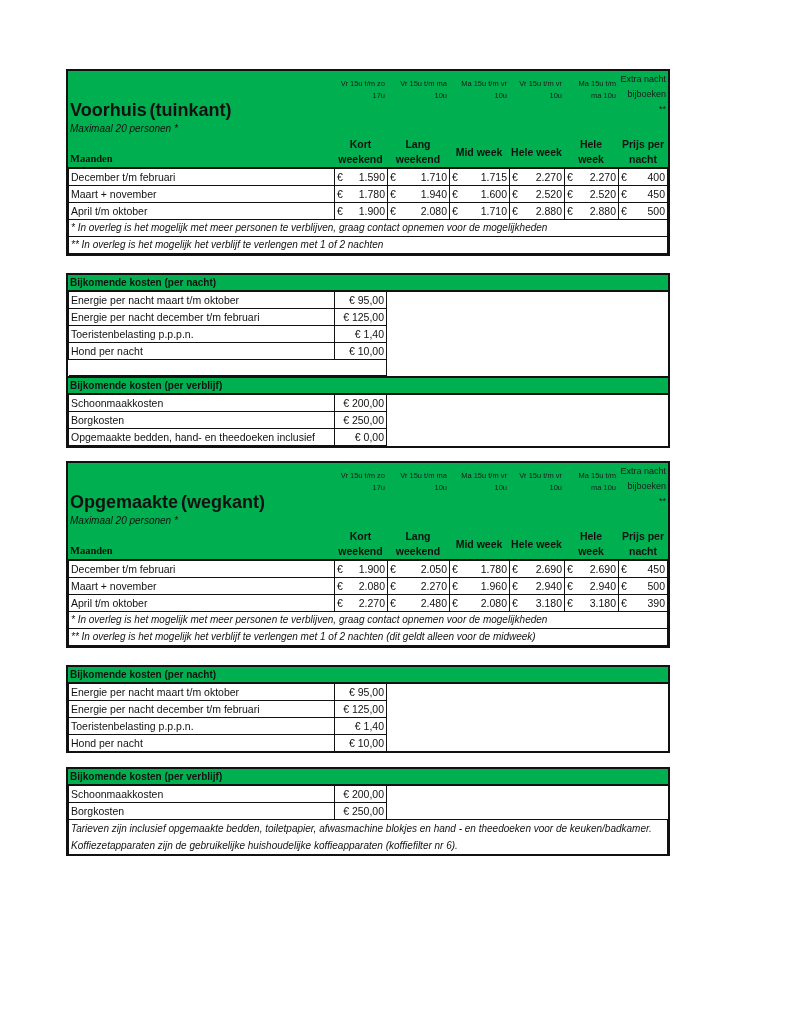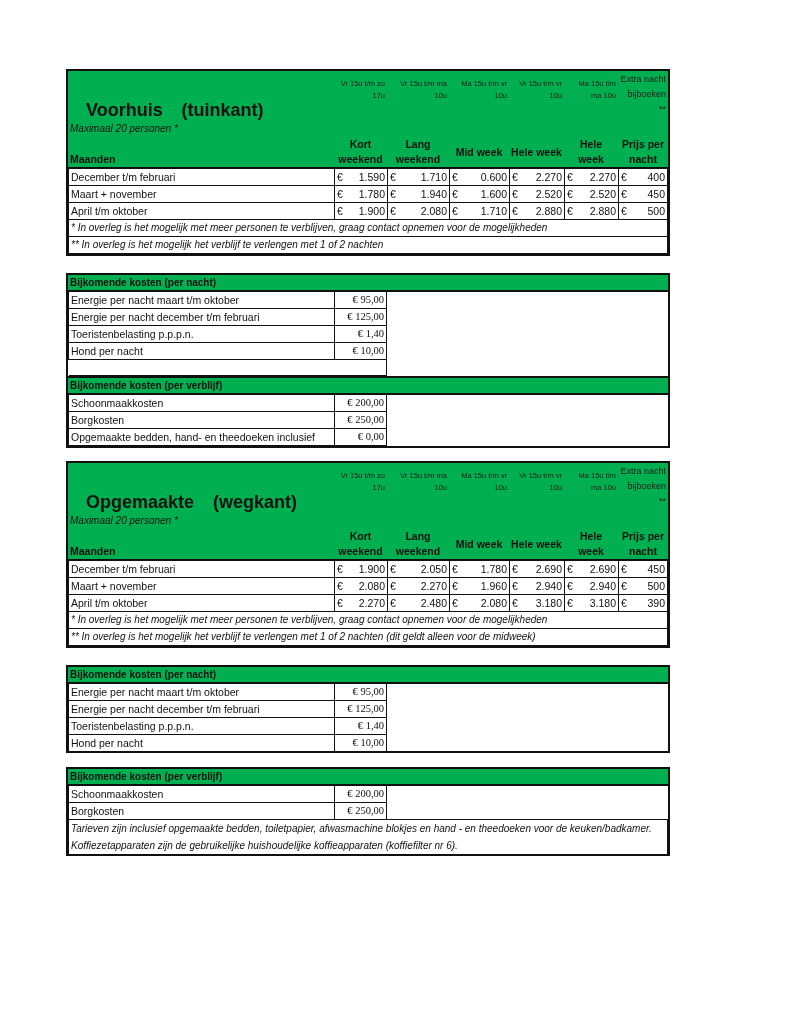--- a/index.html
+++ b/index.html
@@ -2,31 +2,31 @@
 <html><head>
 <meta charset="utf-8">
 <style>
   html, body { margin:0; padding:0; background:#ffffff; }
   body { width:791px; height:1024px; position:relative; font-family:"Liberation Sans", sans-serif; color:#111; }
   .blk { position:absolute; left:66px; width:604px; border:2px solid #111; box-sizing:border-box; background:#fff; }
   .green { background:#00b050; }
   table { border-collapse:collapse; width:100%; table-layout:fixed; }
   td { padding:0 2px; font-size:10.5px; height:16px; line-height:16px; white-space:nowrap; overflow:hidden; }
   .hdr td { border:none; }
-  .title { font-size:18px; font-weight:bold; line-height:22px;margin-left:16px; }
+  .title { font-size:18px; font-weight:bold; line-height:22px; }
   .max { font-size:10px;font-style:italic; }
-  .maanden { font-weight:bold; font-size:10.5px; }
+  .maanden { font-weight:bold; font-size:10.5px;font-family:Liberation Serif, serif; }
   .time { font-size:7.5px; text-align:right; line-height:12px; color:#1b1b1b; white-space:normal; }
   .colh { font-size:10.5px; font-weight:bold; text-align:center; line-height:15px; white-space:normal; }
   .grid td { border:1px solid #111; }
   .eur { display:flex; justify-content:space-between; }
   .note { font-style:italic; font-size:10px; }
   .note2 { font-style:italic; font-size:10px; white-space:normal; line-height:17px; }
   .sechdr td { background:#00b050; font-weight:bold; font-size:10px; border-bottom:2px solid #111; height:15px; line-height:15px; }
-  .amt { text-align:right;font-family:Liberation Serif, serif; }
+  .amt { text-align:right; }
 </style>
 </head>
 <body>
 
 <div class="blk" style="top:69px;">
   <table class="green hdr">
     <colgroup>
         <col style="width:266px">
         <col style="width:53px">
         <col style="width:62px">
@@ -87,21 +87,21 @@
           </td>
       <td>
             <div class="eur">
               <span>€</span>
               <span>1.710</span>
             </div>
           </td>
       <td>
             <div class="eur">
               <span>€</span>
-              <span>0.600</span>
+              <span>1.715</span>
             </div>
           </td>
       <td>
             <div class="eur">
               <span>€</span>
               <span>2.270</span>
             </div>
           </td>
       <td>
             <div class="eur">

